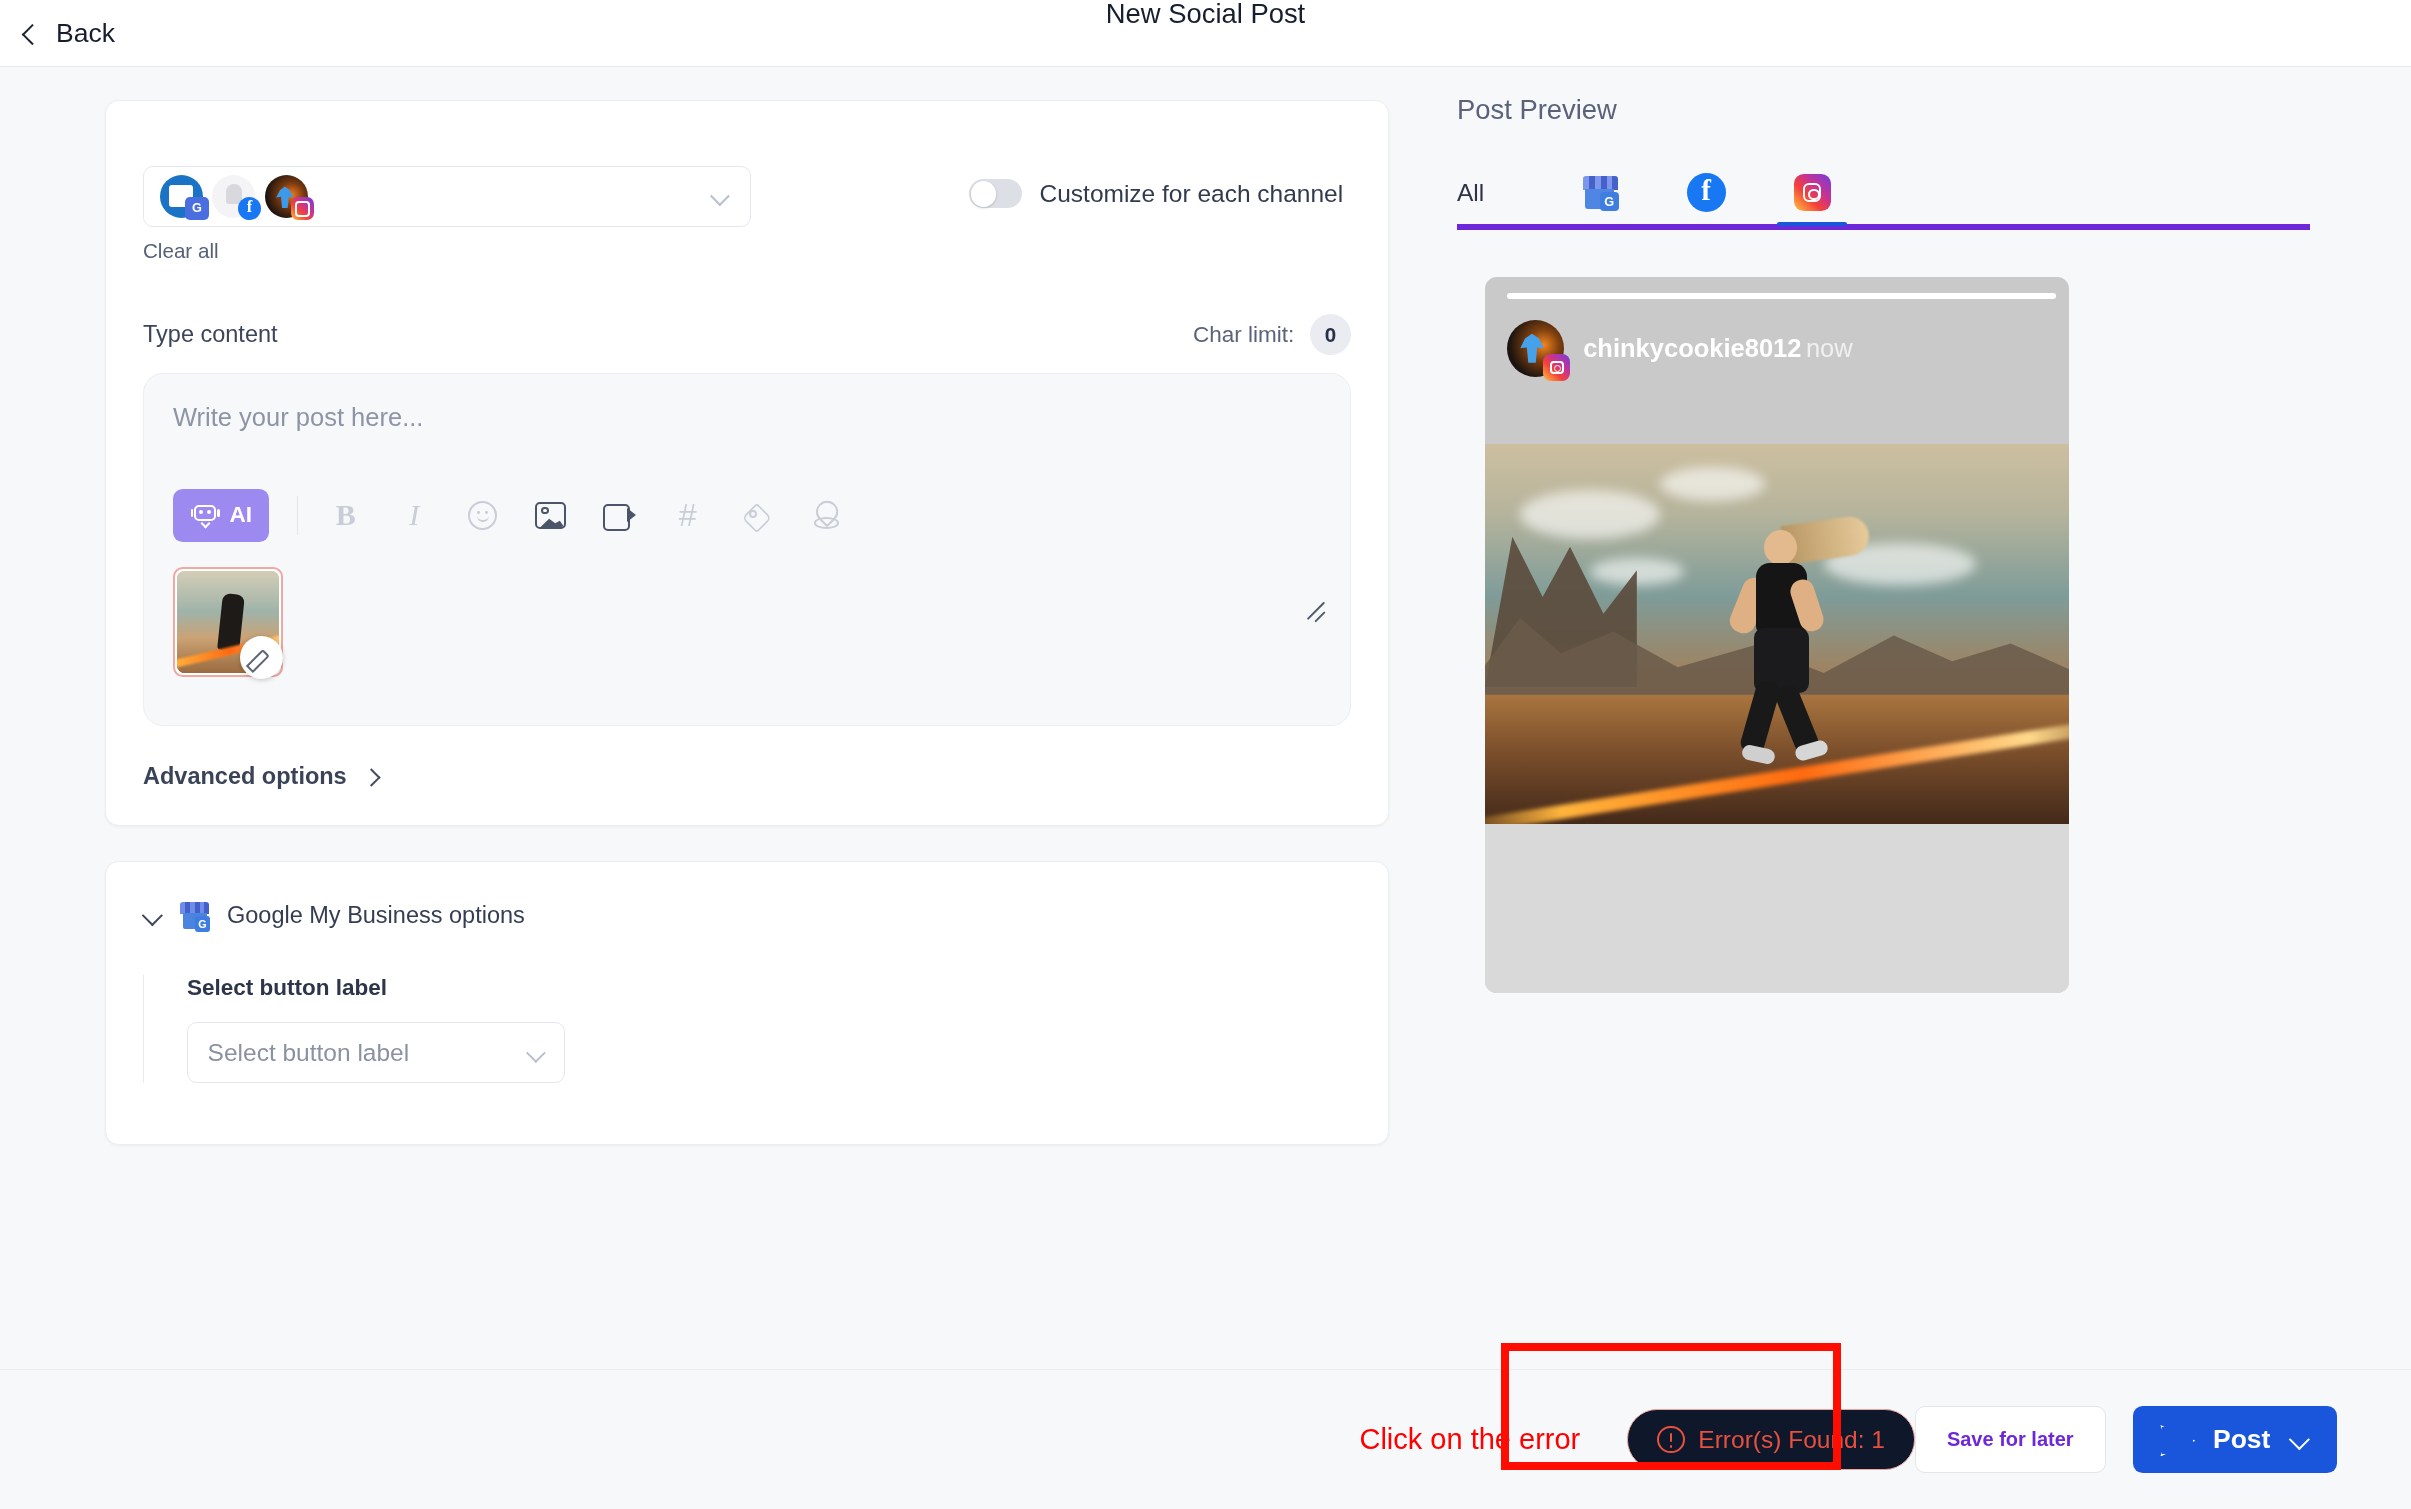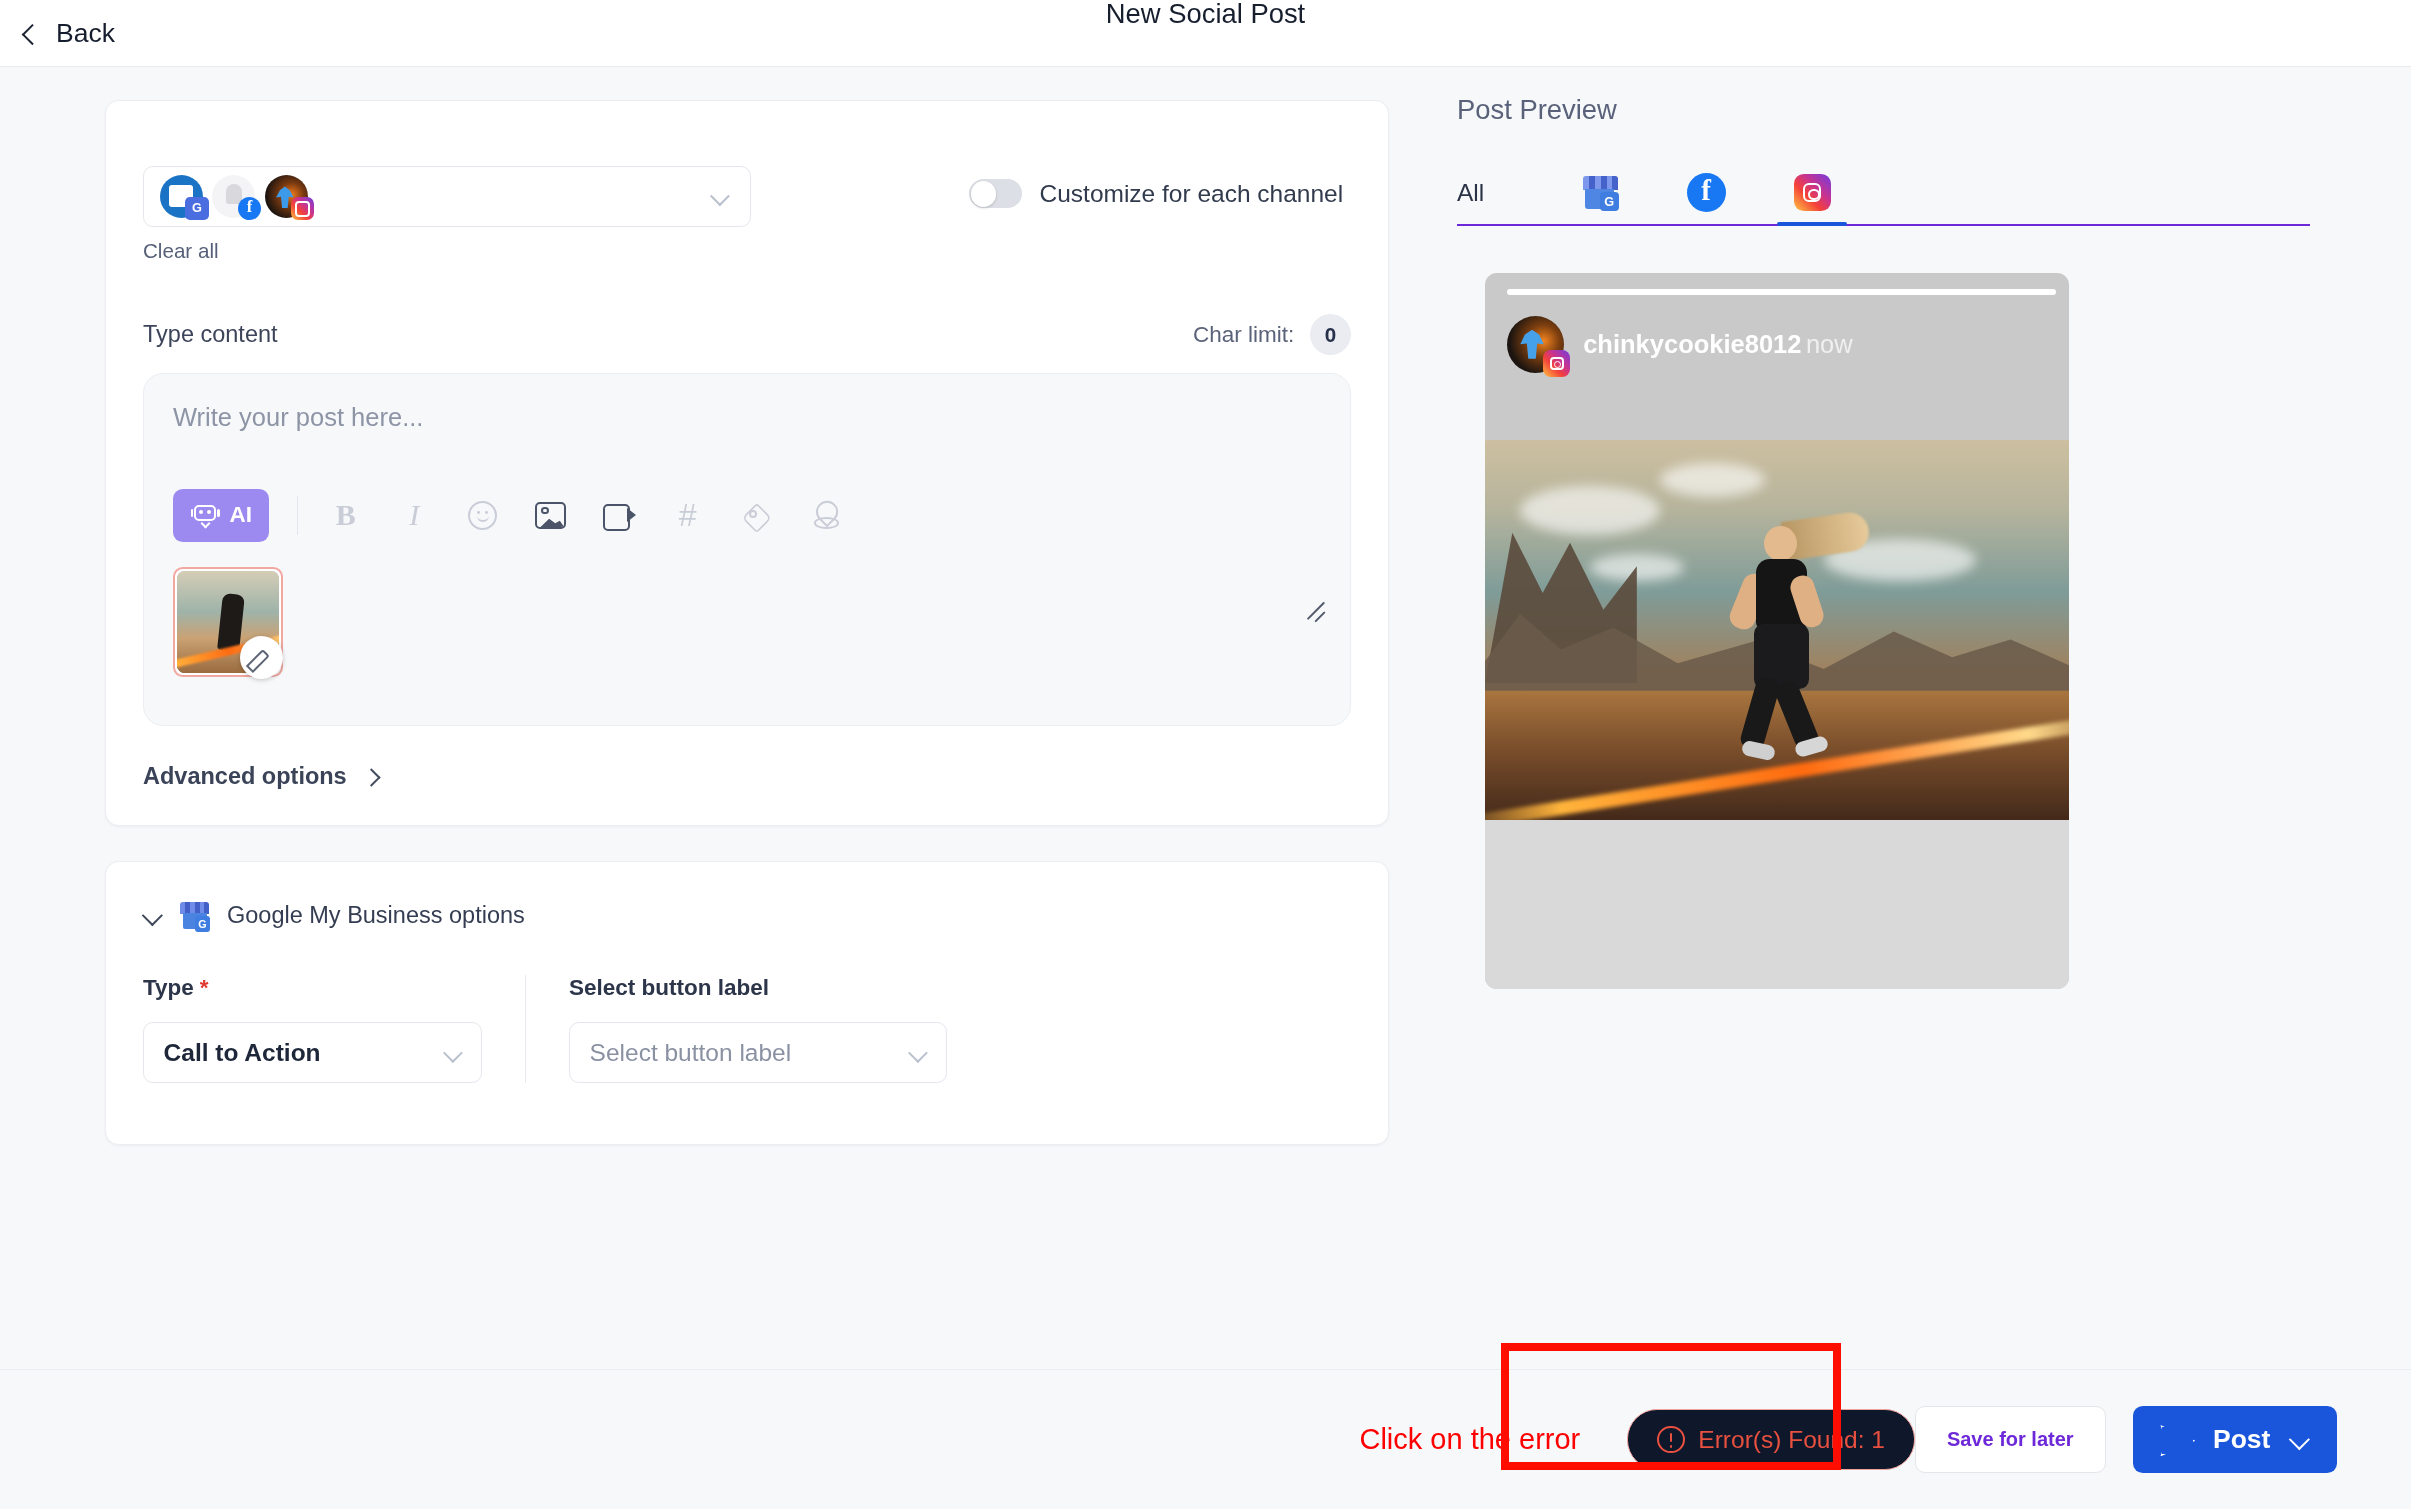--- a/index.html
+++ b/index.html
@@ -248,21 +248,21 @@
     display:flex; align-items:center; justify-content:space-between; padding: 0 19.6px; cursor:pointer;
   }
   .select.w1 { width: 339px; }
   .select.w2 { width: 378px; }
   .select-val { font-size: 24.5px; color:#1e2639; font-weight:bold; }
   .select-ph { font-size: 24.5px; color:#8a91a3; }
 
   
   .right-col { position:absolute; left: 1457px; top: 94px; width: 853px; }
   .preview-title { font-size: 27.4px; color:#59627a; }
-  .tabs { display:flex; align-items:center; gap: 0; margin-top: 35px; border-bottom: 2px solid #6d28d9; }
+  .tabs { display:flex; align-items:center; gap: 0; margin-top: 35px; border-bottom: 6px solid #6d28d9; }
   .tab {
     width: 106px; height: 63px; display:flex; align-items:center; justify-content:center;
     cursor:pointer; position:relative;
   }
   .tab-all { font-size: 24.5px; color:#2b3447; width: 90px; justify-content:flex-start; }
   .tab.active::after {
     content:""; position:absolute; left:17.6px; right:17.6px; bottom:-2px; height:3.9px;
     background:#1a56db; border-radius:2px;
   }
   .ico-gmb { width:37px;height:37px;position:relative; }
@@ -505,29 +505,20 @@
         <span class="chev-down-sm"></span>
         <span class="gmb-icon">
           <span class="awn"></span>
             <span class="body"></span>
             <span class="g">G</span>
         </span>
         <span class="gmb-title">Google My Business options</span>
       </div>
 
       <div class="gmb-fields">
-        <div class="fld">
-          <div class="fld-label">
-            <span>Type</span><span class="req">*</span>
-          </div>
-          <div class="select w1">
-            <span class="select-val">Call to Action</span>
-            <span class="chev-down"></span>
-          </div>
-        </div>
 
         <div class="fld sep">
           <div class="fld-label-reg">Select button label</div>
           <div class="select w2">
             <span class="select-ph">Select button label</span>
             <span class="chev-down"></span>
           </div>
         </div>
       </div>
     </div>

